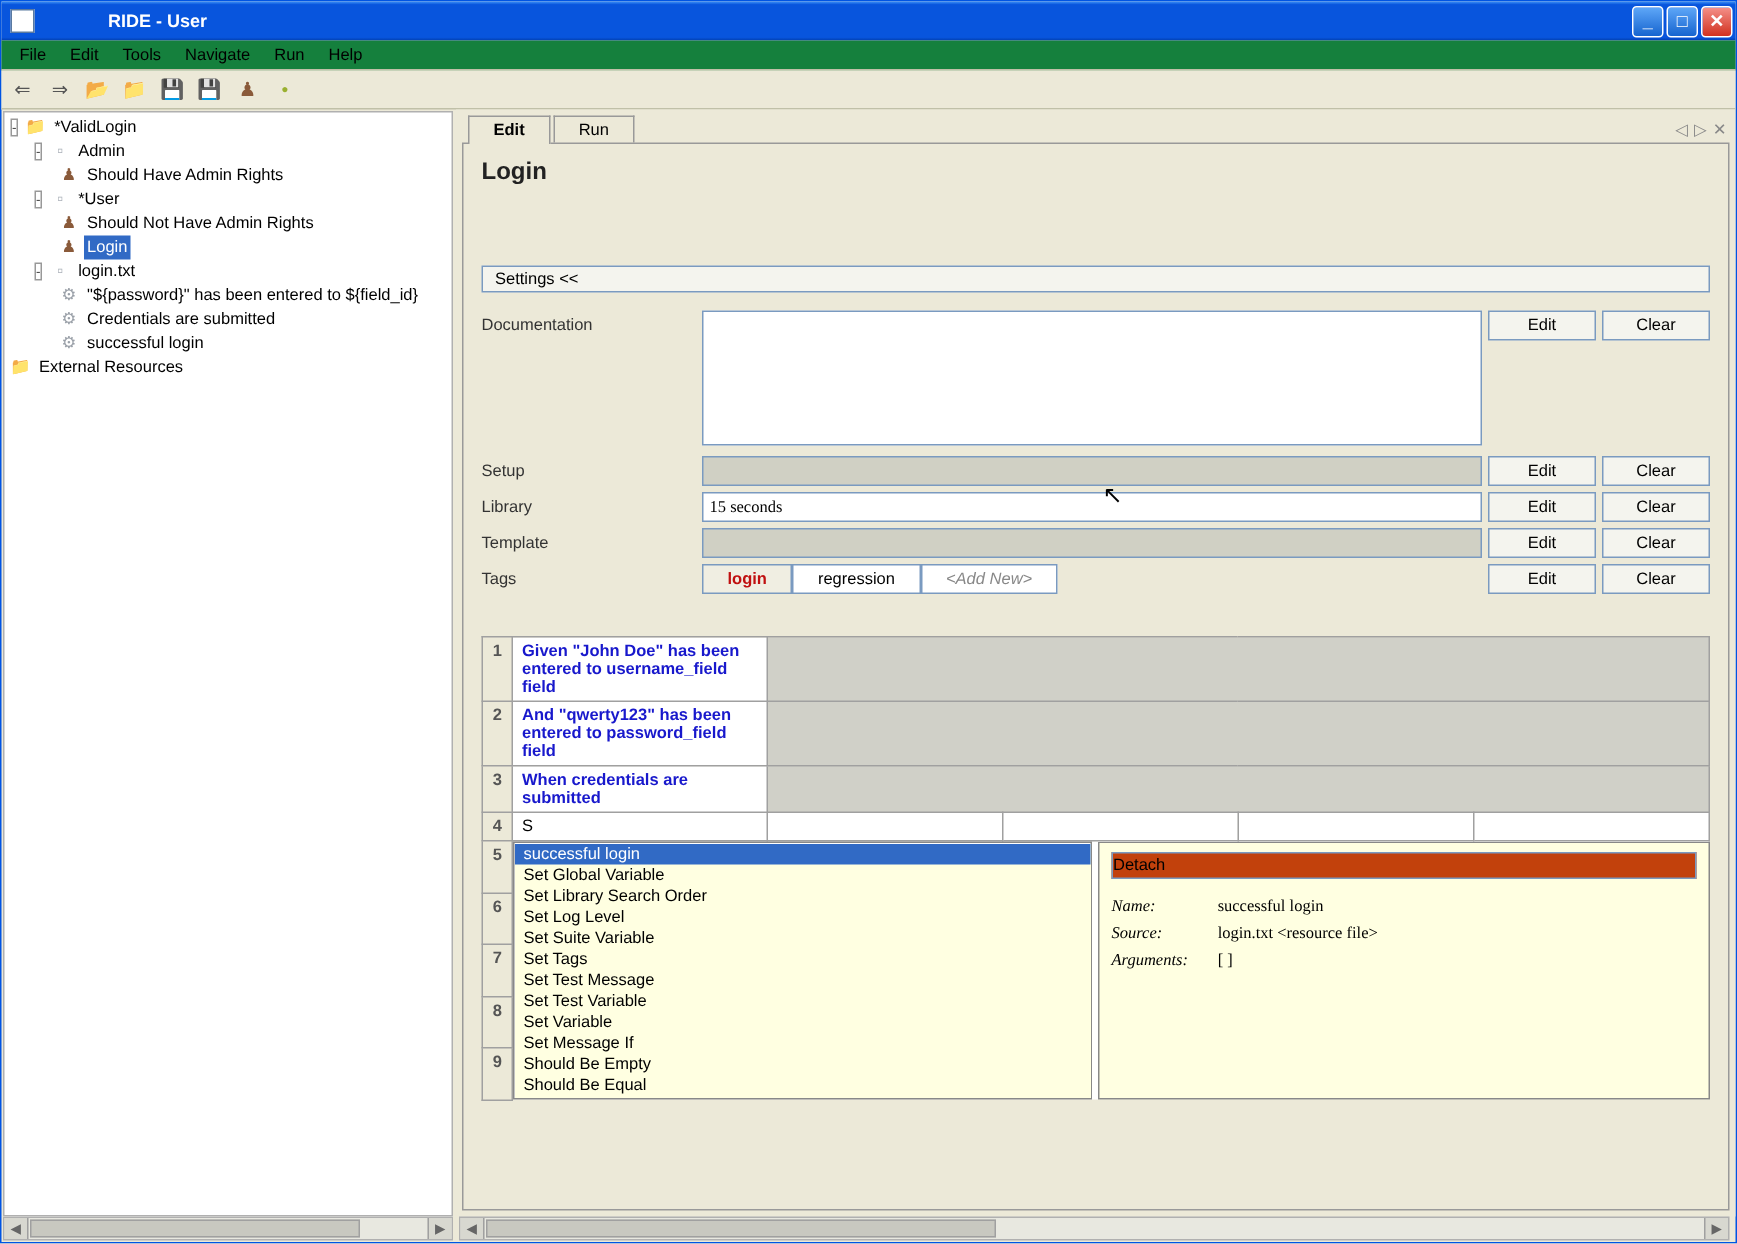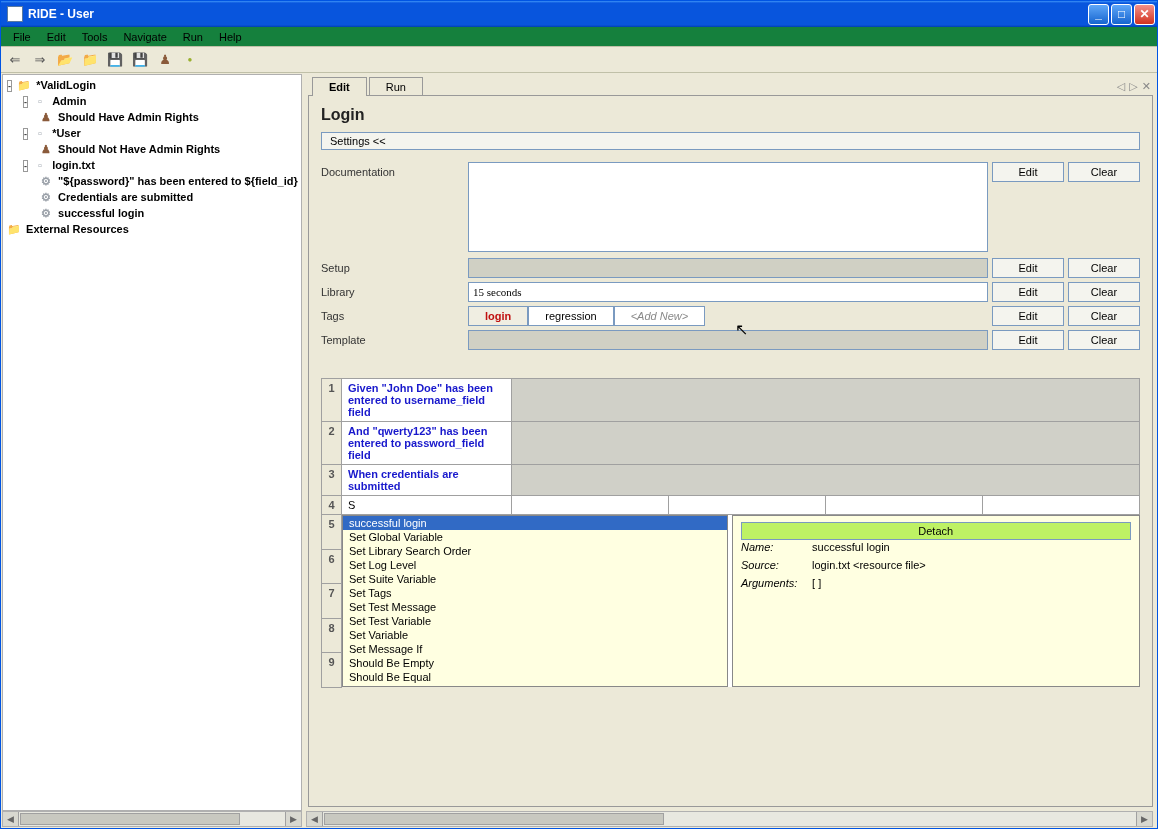--- a/index.html
+++ b/index.html
@@ -19,20 +19,21 @@
 }
 .titlebar {
   height: 26px;
   background: linear-gradient(to bottom, #3c91f7 0%, #0855dd 8%, #0855dd 92%, #013fb0 100%);
   color: #fff;
   display: flex;
   align-items: center;
   padding: 0 2px 0 6px;
   font-size: 12px;
   font-weight: bold;
+  gap: 44px;
 }
 .titlebar .title-icon {
   width: 16px; height: 16px; margin-right: 5px;
   background: #fff; border: 1px solid #5a7aa0;
 }
 .titlebar .title-text { flex: 1; }
 .winbtns { display: flex; gap: 2px; }
 .winbtn {
   width: 21px; height: 21px;
   border: 1px solid #fff;
@@ -76,21 +77,21 @@
 }
 .treepane {
   width: 300px;
   background: #fff;
   border: 1px solid #b0b0b0;
   margin: 1px 2px 0 1px;
   overflow: auto;
   position: relative;
   padding-top: 2px;
 }
-.tree ul { list-style: none; padding-left: 16px; font-weight: bold; }
+.tree ul { list-style: none; padding-left: 16px; }
 .tree > ul { padding-left: 4px; }
 .tree li { white-space: nowrap; line-height: 16px; display: block; }
 .tnode { display: inline-flex; align-items: center; gap: 3px; padding: 0 2px; }
 .tnode.sel { background: #316ac5; color: #fff; }
 .expander { width: 11px; height: 11px; border: 1px solid #999; background: #fff; font-size: 9px; line-height: 9px; text-align: center; color: #444; margin-right: 2px; }
 .ticon { width: 14px; height: 14px; display: inline-flex; align-items: center; justify-content: center; font-size: 11px; }
 .ticon.folder { color: #d8aa3a; }
 .ticon.file { color: #aab0b8; }
 .ticon.robot { color: #8a5a3a; }
 .ticon.gear { color: #9aa0a8; }
@@ -131,20 +132,21 @@
   flex-direction: column;
   min-height: 0;
 }
 .page-title { font-size: 16px; font-weight: bold; margin-bottom: 8px; color: #222; }
 .settingsbtn {
   display: inline-block;
   border: 1px solid #7a9ac0;
   background: #f4f4ee;
   padding: 2px 8px;
   margin-bottom: 8px;
+  margin-top: 45px;
 }
 .settings-table { width: 100%; border-collapse: separate; border-spacing: 0 4px; }
 .settings-table td { vertical-align: top; }
 .settings-table .lbl { width: 150px; padding-top: 4px; color: #333; }
 .settings-table .fld input[type=text], .docbox {
   width: 520px;
   border: 1px solid #7a9ac0;
   padding: 3px 4px;
   background: #fff;
   font-family: Tahoma; font-size: 11px;
@@ -205,26 +207,26 @@
   flex: 1;
   background: #ffffe1;
   border: 1px solid #888;
   padding: 6px 8px;
   height: 172px;
 }
 .detailpane .detachbtn {
   display: block;
   width: 100%;
   border: 1px solid #7a9ac0;
-  background: #bef264;
+  background: #c2410c;
   padding: 2px 0;
-  text-align: center;
-  margin-bottom: 1px;
-}
-.detailpane .drow { margin-bottom: 6px; }
+  text-align: left;
+  margin-bottom: 12px;
+}
+.detailpane .drow { margin-bottom: 6px; font-family: Liberation Serif, serif; }
 .detailpane .dk { font-style: italic; display: inline-block; width: 68px; }
 .hscroll {
   height: 16px;
   background: #e8e8e0;
   border: 1px solid #b0b0b0;
   display: flex;
 }
 .hscroll .arrow { width: 16px; background: #d8d8d0; border-left: 1px solid #a0a0a0; text-align: center; font-size: 9px; line-height: 14px; color: #666; }
 .hscroll .arrow:first-child { border-left: none; border-right: 1px solid #a0a0a0; }
 .hscroll .thumb { width: 220px; background: #c8c8c0; border: 1px solid #a0a0a0; margin: 1px; }
@@ -295,20 +297,24 @@
                 </ul>
               </li>
               <li>
                 <span class="expander">-</span>
                 <span class="ticon file">▫</span>
                 <span class="tnode">*User</span>
                 <ul>
                   <li>
                     <span class="ticon robot">♟</span>
                     <span class="tnode">Should Not Have Admin Rights</span>
+                  </li>
+                  <li>
+                    <span class="ticon robot">♟</span>
+                    <span class="tnode sel">Login</span>
                   </li>
                 </ul>
               </li>
               <li>
                 <span class="expander">-</span>
                 <span class="ticon file">▫</span>
                 <span class="tnode">login.txt</span>
                 <ul>
                   <li>
                     <span class="ticon gear">⚙</span>
@@ -376,38 +382,38 @@
             <td class="lbl">Library</td>
             <td class="fld"><input type="text" value="15 seconds" style=""></td>
             <td class="btncell">
                   <span class="abtn">Edit</span>
                 </td>
             <td class="btncell">
                   <span class="abtn">Clear</span>
                 </td>
           </tr>
           <tr>
+            <td class="lbl">Template</td>
+            <td class="fld"><input type="text" class="ro" value="" style=""></td>
+            <td class="btncell">
+                  <span class="abtn">Edit</span>
+                </td>
+            <td class="btncell">
+                  <span class="abtn">Clear</span>
+                </td>
+          </tr>
+          <tr>
             <td class="lbl">Tags</td>
             <td class="fld">
               <div class="tags-row">
                 <span class="tagbox red">login</span>
                 <span class="tagbox">regression</span>
                 <span class="tagbox addnew">&lt;Add New&gt;</span>
               </div>
             </td>
-            <td class="btncell">
-                  <span class="abtn">Edit</span>
-                </td>
-            <td class="btncell">
-                  <span class="abtn">Clear</span>
-                </td>
-          </tr>
-          <tr>
-            <td class="lbl">Template</td>
-            <td class="fld"><input type="text" class="ro" value="" style=""></td>
             <td class="btncell">
                   <span class="abtn">Edit</span>
                 </td>
             <td class="btncell">
                   <span class="abtn">Clear</span>
                 </td>
           </tr>
         </tbody>
           </table>
 

